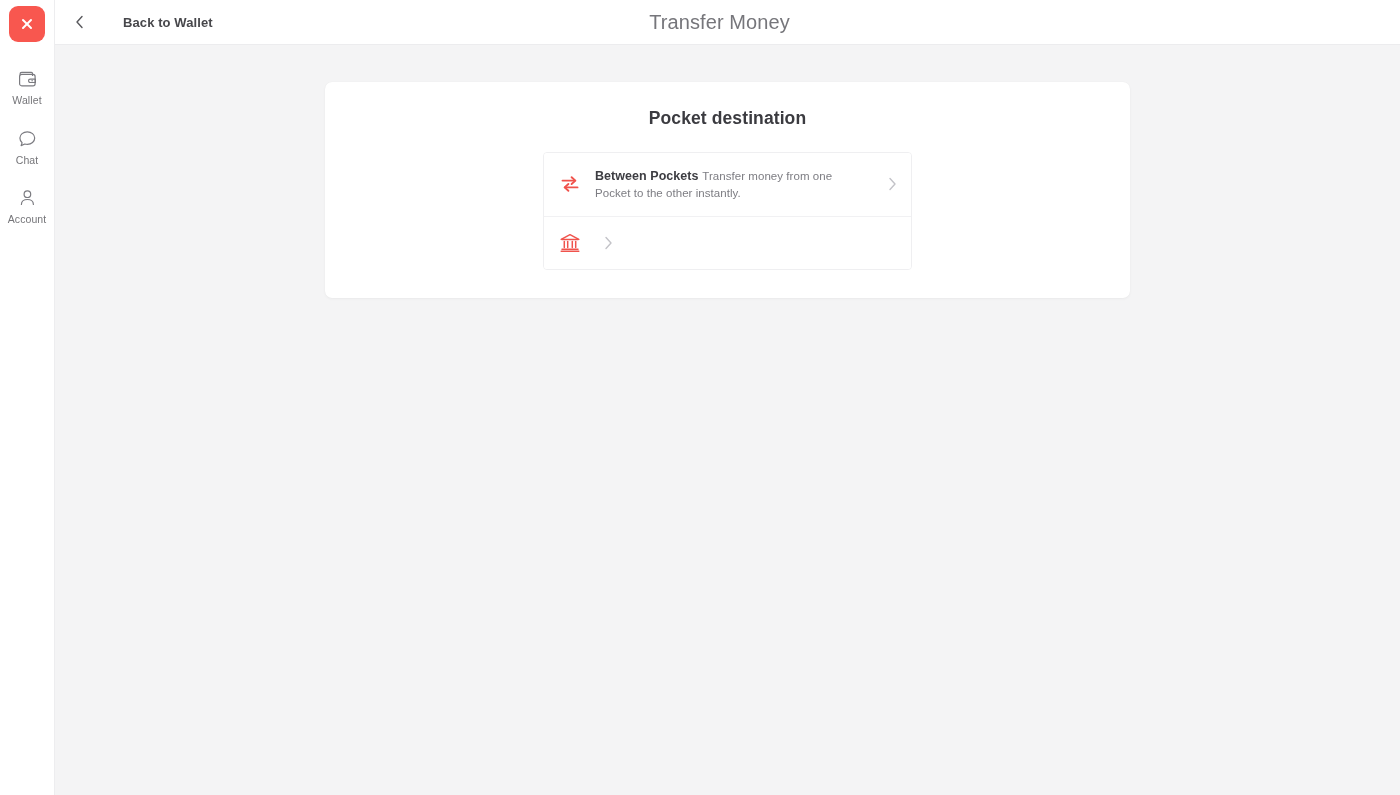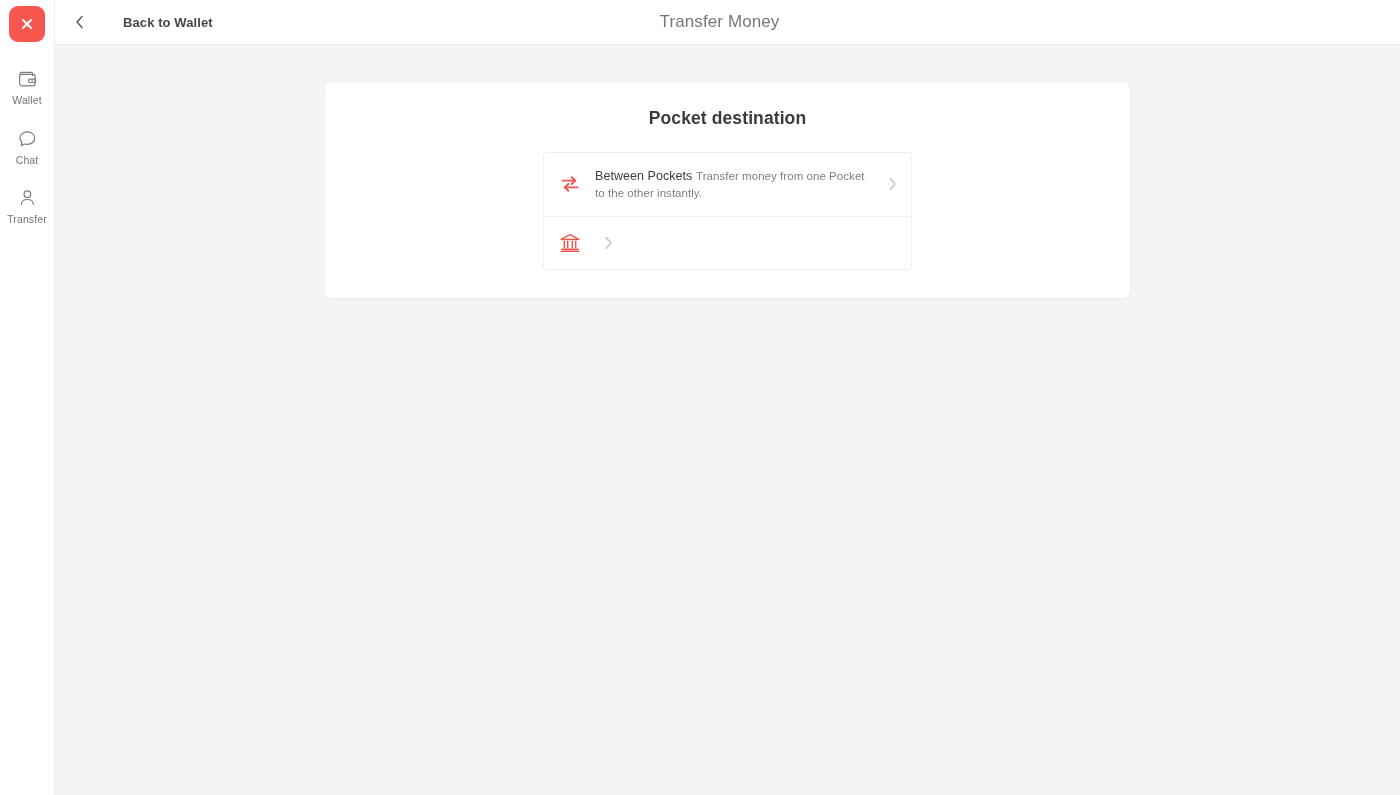--- a/index.html
+++ b/index.html
@@ -129,21 +129,21 @@
     color: #47474b;
     letter-spacing: .1px;
     margin-left: 28px;
   }
 
   .topbar-title {
     position: absolute;
     left: 0;
     right: 16px;
     text-align: center;
-    font-size: 17px;
+    font-size: 20px;
     color: #76767b;
     letter-spacing: .1px;
     pointer-events: none;
   }
 
   .content {
     flex: 1 1 auto;
     padding-top: 37px;
     display: flex;
     justify-content: center;
@@ -202,21 +202,21 @@
   }
   .option-icon svg { display: block; }
 
   .option-text {
     flex: 1 1 auto;
     min-width: 0;
   }
 
   .option-title {
     font-size: 12.5px;
-    font-weight: normal;
+    font-weight: bold;
     color: #3d3d42;
     line-height: 1.45;
     letter-spacing: .05px;
   }
 
   .option-desc {
     font-size: 11.5px;
     color: #7d7d83;
     line-height: 1.45;
     margin-top: 1px;
@@ -272,21 +272,21 @@
       <span class="nav-label">Chat</span>
     </div>
 
     <div class="nav-item">
       <span class="nav-icon">
         <svg width="21" height="20" viewBox="0 0 21 20" fill="none" stroke="currentColor" stroke-width="1.2" stroke-linecap="round" stroke-linejoin="round">
           <circle cx="10.4" cy="6.2" r="3.3"></circle>
           <path d="M4.4 16.4c0-3.1 2.7-4.9 6-4.9s6 1.8 6 4.9"></path>
         </svg>
       </span>
-      <span class="nav-label">Transfer</span>
+      <span class="nav-label">Account</span>
     </div>
 
   </nav>
 
   <div class="main">
 
     <header class="topbar">
       <button class="back-link">
         <span class="back-chevron">
           <svg width="9" height="14" viewBox="0 0 9 14" fill="none" stroke="currentColor" stroke-width="1.4" stroke-linecap="round" stroke-linejoin="round">

